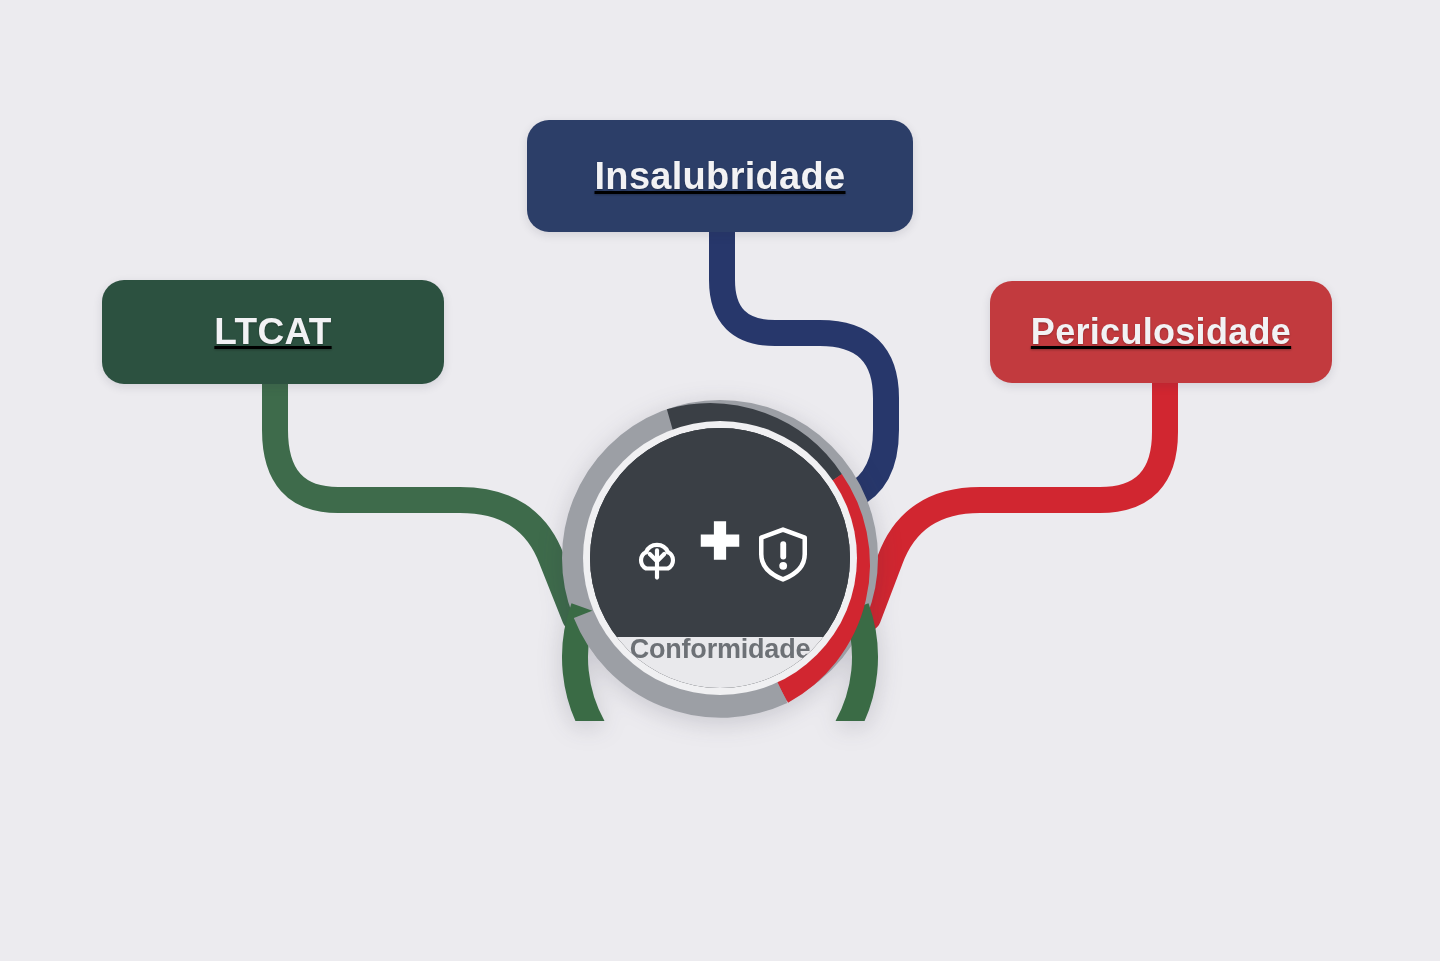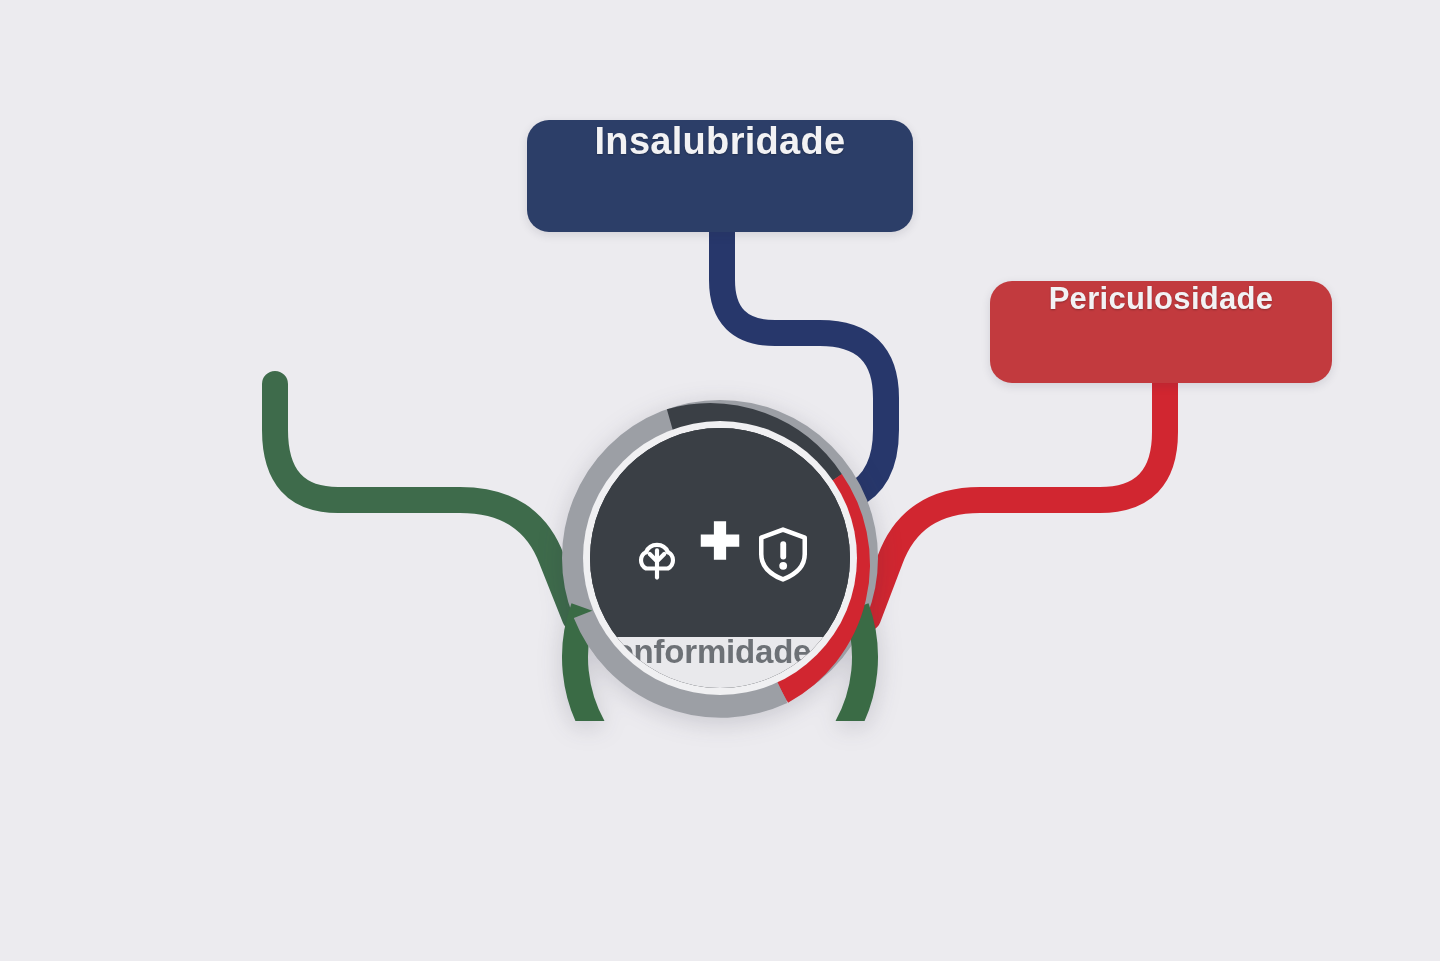--- a/index.html
+++ b/index.html
@@ -18,24 +18,25 @@
   #wires {
     position: absolute;
     left: 0; top: 0;
     width: 1440px;
     height: 961px;
   }
   .node-box {
     position: absolute;
     border-radius: 22px;
     display: flex;
-    align-items: flex-start;
+    align-items: center;
     justify-content: center;
     box-shadow: 0 3px 10px rgba(40,40,60,0.13);
     z-index: 4;
+    text-decoration: underline;
   }
   .node-label {
     color: #F2F2F4;
     font-weight: bold;
     letter-spacing: 0.3px;
     text-shadow: 0 1px 2px rgba(0,0,0,0.28);
     white-space: nowrap;
   }
   #box-ltcat {
     left: 102px; top: 280px;
@@ -47,21 +48,21 @@
     left: 527px; top: 120px;
     width: 386px; height: 112px;
     background: #2C3E68;
   }
   #box-insalubridade .node-label { font-size: 38px; }
   #box-periculosidade {
     left: 990px; top: 281px;
     width: 342px; height: 102px;
     background: #C23A3E;
   }
-  #box-periculosidade .node-label { font-size: 31px; }
+  #box-periculosidade .node-label { font-size: 36px; }
 
   
   #hub {
     position: absolute;
     left: 557px; top: 395px;
     width: 326px; height: 326px;
     z-index: 5;
   }
   #hub-ring {
     position: absolute;
@@ -97,22 +98,23 @@
     display: flex;
     align-items: center;
     justify-content: center;
     gap: 6px;
     z-index: 2;
   }
   #hub-caption {
     position: absolute;
     left: 0; top: 206px;
     width: 100%;
+    text-align: center;
     color: #6D7176;
-    font-size: 33px;
+    font-size: 27px;
     font-weight: bold;
     line-height: 1.12;
     letter-spacing: -0.2px;
     z-index: 3;
   }
   #hub-caption span { display: block; }
 </style>
 </head>
 <body>
 
@@ -125,20 +127,23 @@
       </filter>
     </defs>
 
     <path d="M 275,384 L 275,430 Q 275,500 338,500 L 460,500 Q 530,500 552,560 L 575,618" fill="none" stroke="#3E6B4B" stroke-width="26" stroke-linecap="round"></path>
 
     <path d="M 722,232 L 722,280 Q 722,333 775,333 L 820,333 Q 886,333 886,398 L 886,430 Q 886,480 852,496" fill="none" stroke="#27376B" stroke-width="26" stroke-linecap="round"></path>
 
     <path d="M 1165,383 L 1165,432 Q 1165,500 1100,500 L 980,500 Q 912,500 890,560 L 868,618" fill="none" stroke="#D12630" stroke-width="26" stroke-linecap="round"></path>
   </svg>
 
+  <div class="node-box" id="box-ltcat">
+    <span class="node-label">LTCAT</span>
+  </div>
 
   <div class="node-box" id="box-insalubridade">
     <span class="node-label">Insalubridade</span>
   </div>
 
   <div class="node-box" id="box-periculosidade">
     <span class="node-label">Periculosidade</span>
   </div>
 
   <div id="hub">

